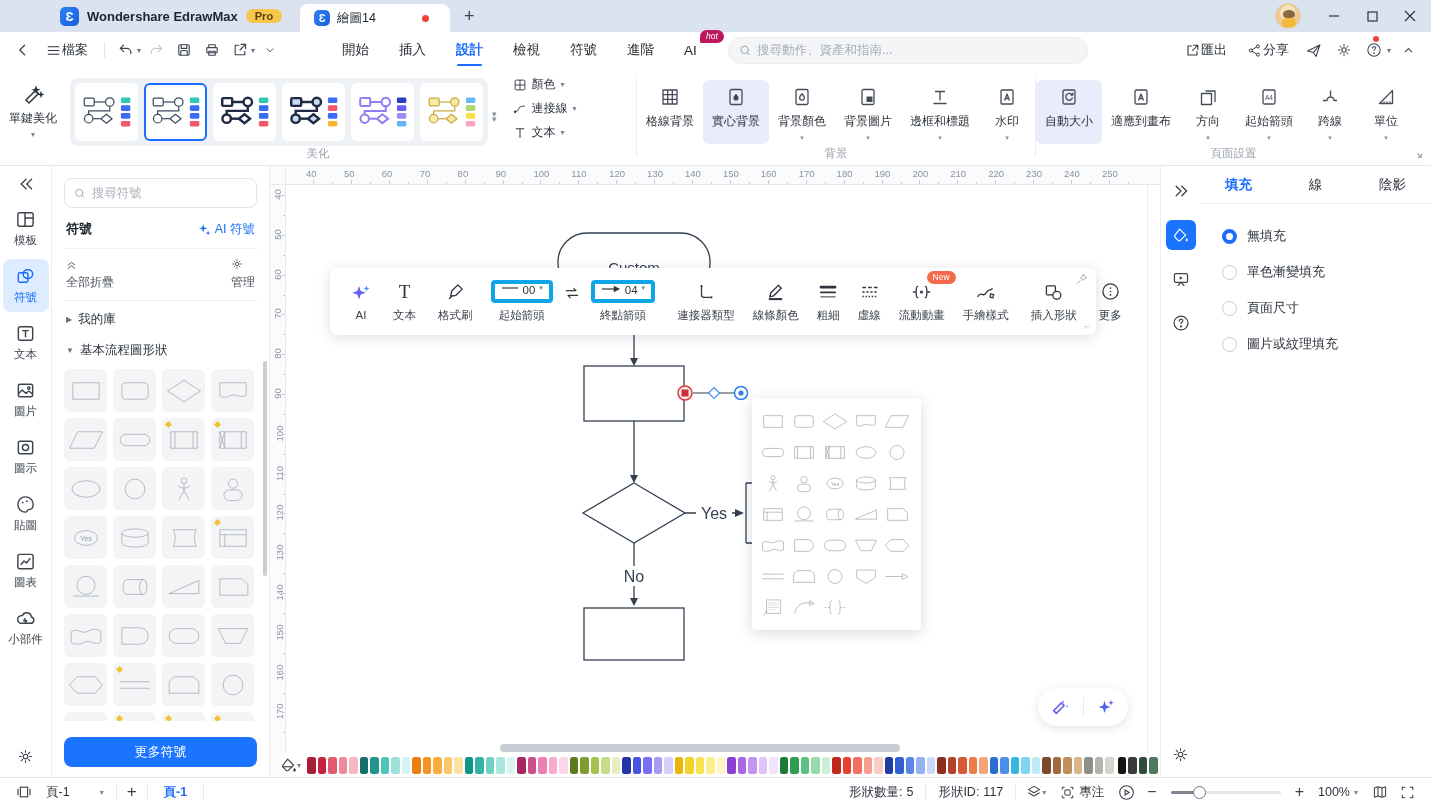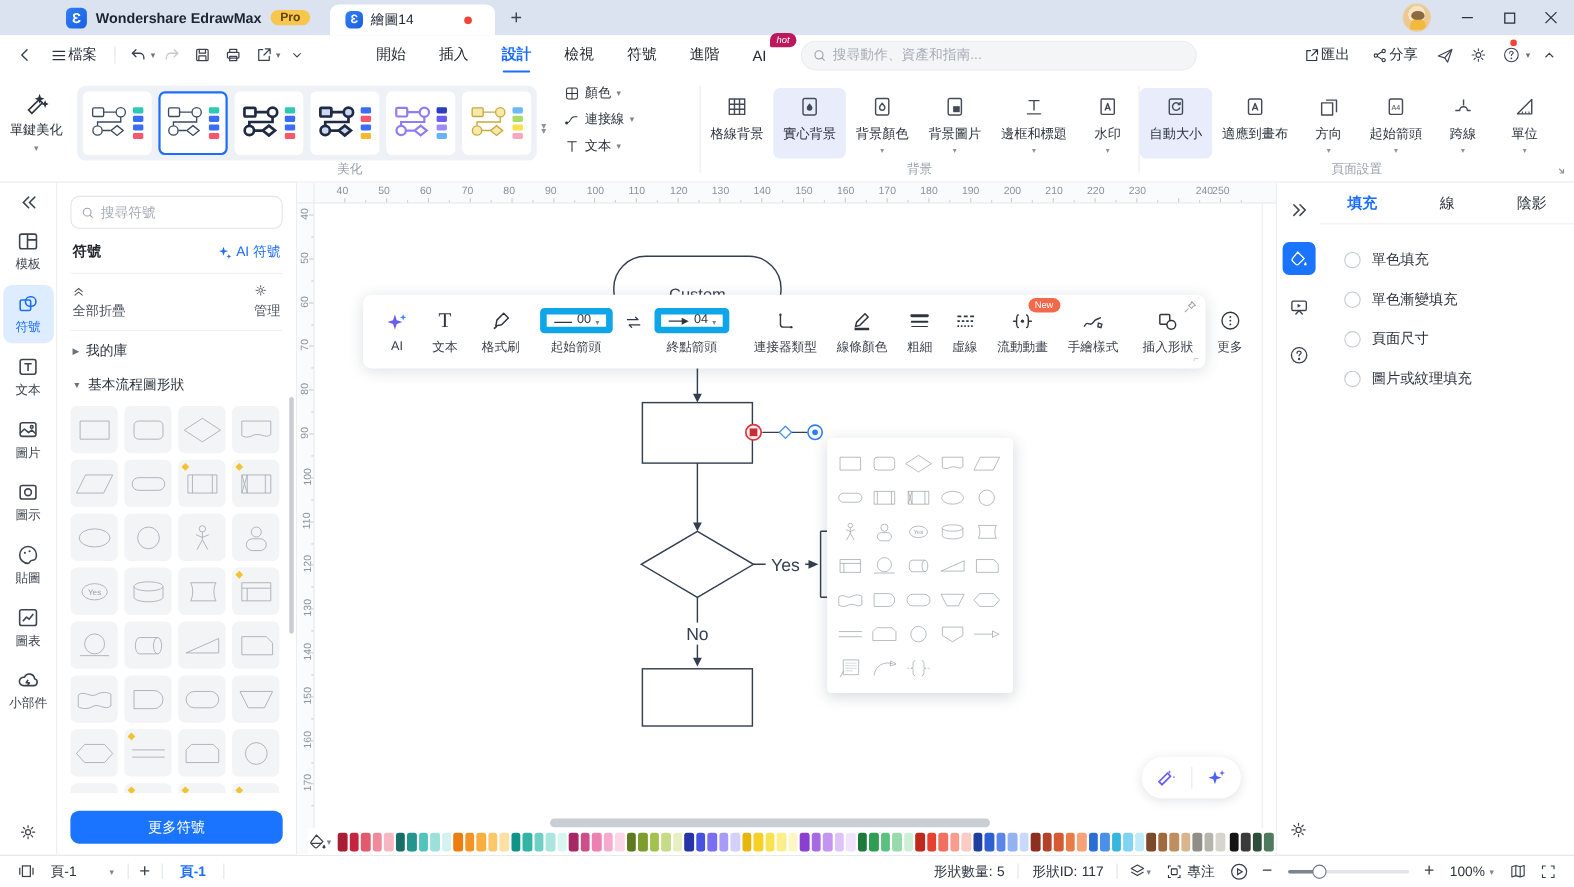--- a/index.html
+++ b/index.html
@@ -93,21 +93,21 @@
 .ruler-v .rl{position:absolute;left:2px;font-size:9.5px;color:#8b929d;transform:rotate(-90deg);transform-origin:center;}
 .ruler-v .tick{position:absolute;right:0;height:1px;width:4px;background:#c9cdd3;}
 .corner{position:absolute;left:0;top:0;width:16px;height:19px;background:#fafbfc;border-right:1px solid #e7e9ec;border-bottom:1px solid #e7e9ec;}
 #flow{position:absolute;left:0;top:0;z-index:1;}
 .page-edge{position:absolute;right:12px;top:19px;bottom:0;width:1px;background:#ededed;}
 
 #ftbar{position:absolute;left:60px;top:102px;width:766px;height:67px;background:#fff;border-radius:8px;box-shadow:0 2px 14px rgba(40,50,70,.16);z-index:4;display:flex;align-items:center;padding:0 12px;}
 .ft-item{display:flex;flex-direction:column;align-items:center;justify-content:center;gap:5px;font-size:11.5px;color:#3a404a;padding:0 9px;position:relative;cursor:pointer;white-space:nowrap;}
 .ft-ic{height:22px;display:flex;align-items:center;justify-content:center;color:#2f353f;}
 .ft-div{width:1px;height:34px;background:#ededf1;margin:0 2px;}
-.arrowbox{height:23px;border:6px solid #0ea5e9;border-radius:4px;display:flex;align-items:flex-end;gap:4px;padding:0 6px;font-size:11.5px;color:#2f353f;}
+.arrowbox{height:23px;border:4px solid #0ea5e9;border-radius:4px;display:flex;align-items:flex-start;gap:4px;padding:0 6px;font-size:11.5px;color:#2f353f;}
 .arrowbox .car{font-size:7px;color:#7c8490;}
 .new-badge{position:absolute;top:-10px;right:-2px;background:#f4694b;color:#fff;font-size:8.5px;padding:1.5px 6px;border-radius:8px;}
 .ft-pin{position:absolute;right:8px;top:5px;color:#9aa1ab;}
 .ft-rsz{position:absolute;right:6px;bottom:4px;color:#b9bfc7;font-size:9px;}
 
 #popup{position:absolute;left:482px;top:232px;width:169px;height:232px;background:#fff;border-radius:4px;box-shadow:0 3px 14px rgba(40,50,70,.18);z-index:3;display:grid;grid-template-columns:repeat(5,31px);grid-auto-rows:31px;padding:8px 5px;}
 .pcell{display:flex;align-items:center;justify-content:center;cursor:pointer;}
 .pcell svg{width:28px;height:21px;stroke:#9aa0a8;fill:none;stroke-width:1.1;}
 
 #ai-pill{position:absolute;left:768px;top:522px;width:90px;height:38px;background:#fff;border-radius:19px;box-shadow:0 2px 10px rgba(40,50,70,.14);z-index:2;display:flex;align-items:center;justify-content:space-evenly;}
@@ -905,21 +905,21 @@
         <span class="tick" style="left: 652.4px; height: 2.5px;"></span>
         <span class="rl" style="left: 664.3px;">210</span>
         <span class="tick" style="left: 671.3px;"></span>
         <span class="tick" style="left: 690.3px; height: 2.5px;"></span>
         <span class="rl" style="left: 702.2px;">220</span>
         <span class="tick" style="left: 709.2px;"></span>
         <span class="tick" style="left: 728.2px; height: 2.5px;"></span>
         <span class="rl" style="left: 740.1px;">230</span>
         <span class="tick" style="left: 747.1px;"></span>
         <span class="tick" style="left: 766.1px; height: 2.5px;"></span>
-        <span class="rl" style="left: 801px;">240</span>
+        <span class="rl" style="left: 778px;">240</span>
         <span class="tick" style="left: 785px;"></span>
         <span class="tick" style="left: 804px; height: 2.5px;"></span>
         <span class="rl" style="left: 815.9px;">250</span>
         <span class="tick" style="left: 822.9px;"></span>
         <span class="tick" style="left: 841.9px; height: 2.5px;"></span>
       </div>
     <div class="ruler-v" id="ruler-v">
         <span class="rl" style="top: 4px;">40</span>
         <span class="tick" style="top: 10px;"></span>
         <span class="tick" style="top: 30px; width: 2.5px;"></span>
@@ -1463,22 +1463,22 @@
   </div>
 
   <div id="panel-right">
     <div id="rp-tabs">
         <div class="rp-tab active">填充</div>
         <div class="rp-tab">線</div>
         <div class="rp-tab">陰影</div>
       </div>
     <div id="fill-opts">
         <div class="fopt">
-          <span class="radio"></span>
-          <span>單色填充</span>
+          <span class="radio sel"></span>
+          <span>無填充</span>
         </div>
         <div class="fopt">
           <span class="radio"></span>
           <span>單色漸變填充</span>
         </div>
         <div class="fopt">
           <span class="radio"></span>
           <span>頁面尺寸</span>
         </div>
         <div class="fopt">

